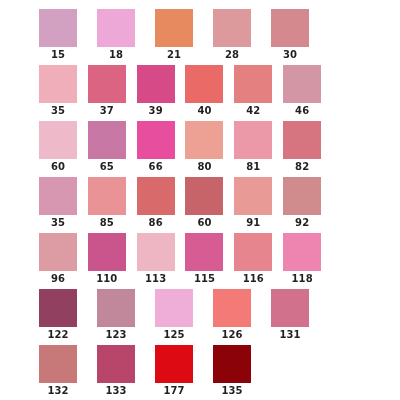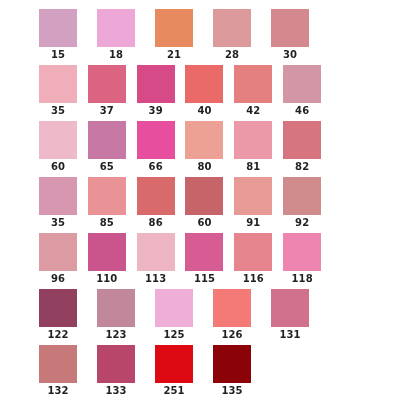--- a/index.html
+++ b/index.html
@@ -210,20 +210,20 @@
       <div class="swatch-cell">
         <span class="swatch-chip" style="background-color: rgb(199, 120, 120);"></span>
         <span class="swatch-label" style="color: rgb(35, 31, 32);">132</span>
       </div>
       <div class="swatch-cell">
         <span class="swatch-chip" style="background-color: rgb(184, 69, 106);"></span>
         <span class="swatch-label" style="color: rgb(35, 31, 32);">133</span>
       </div>
       <div class="swatch-cell">
         <span class="swatch-chip" style="background-color: rgb(222, 10, 19);"></span>
-        <span class="swatch-label" style="color: rgb(35, 31, 32);">251</span>
+        <span class="swatch-label" style="color: rgb(35, 31, 32);">177</span>
       </div>
       <div class="swatch-cell">
         <span class="swatch-chip" style="background-color: rgb(139, 3, 8);"></span>
         <span class="swatch-label" style="color: rgb(35, 31, 32);">135</span>
       </div>
     </div>
   </div>
 
 </body></html>

